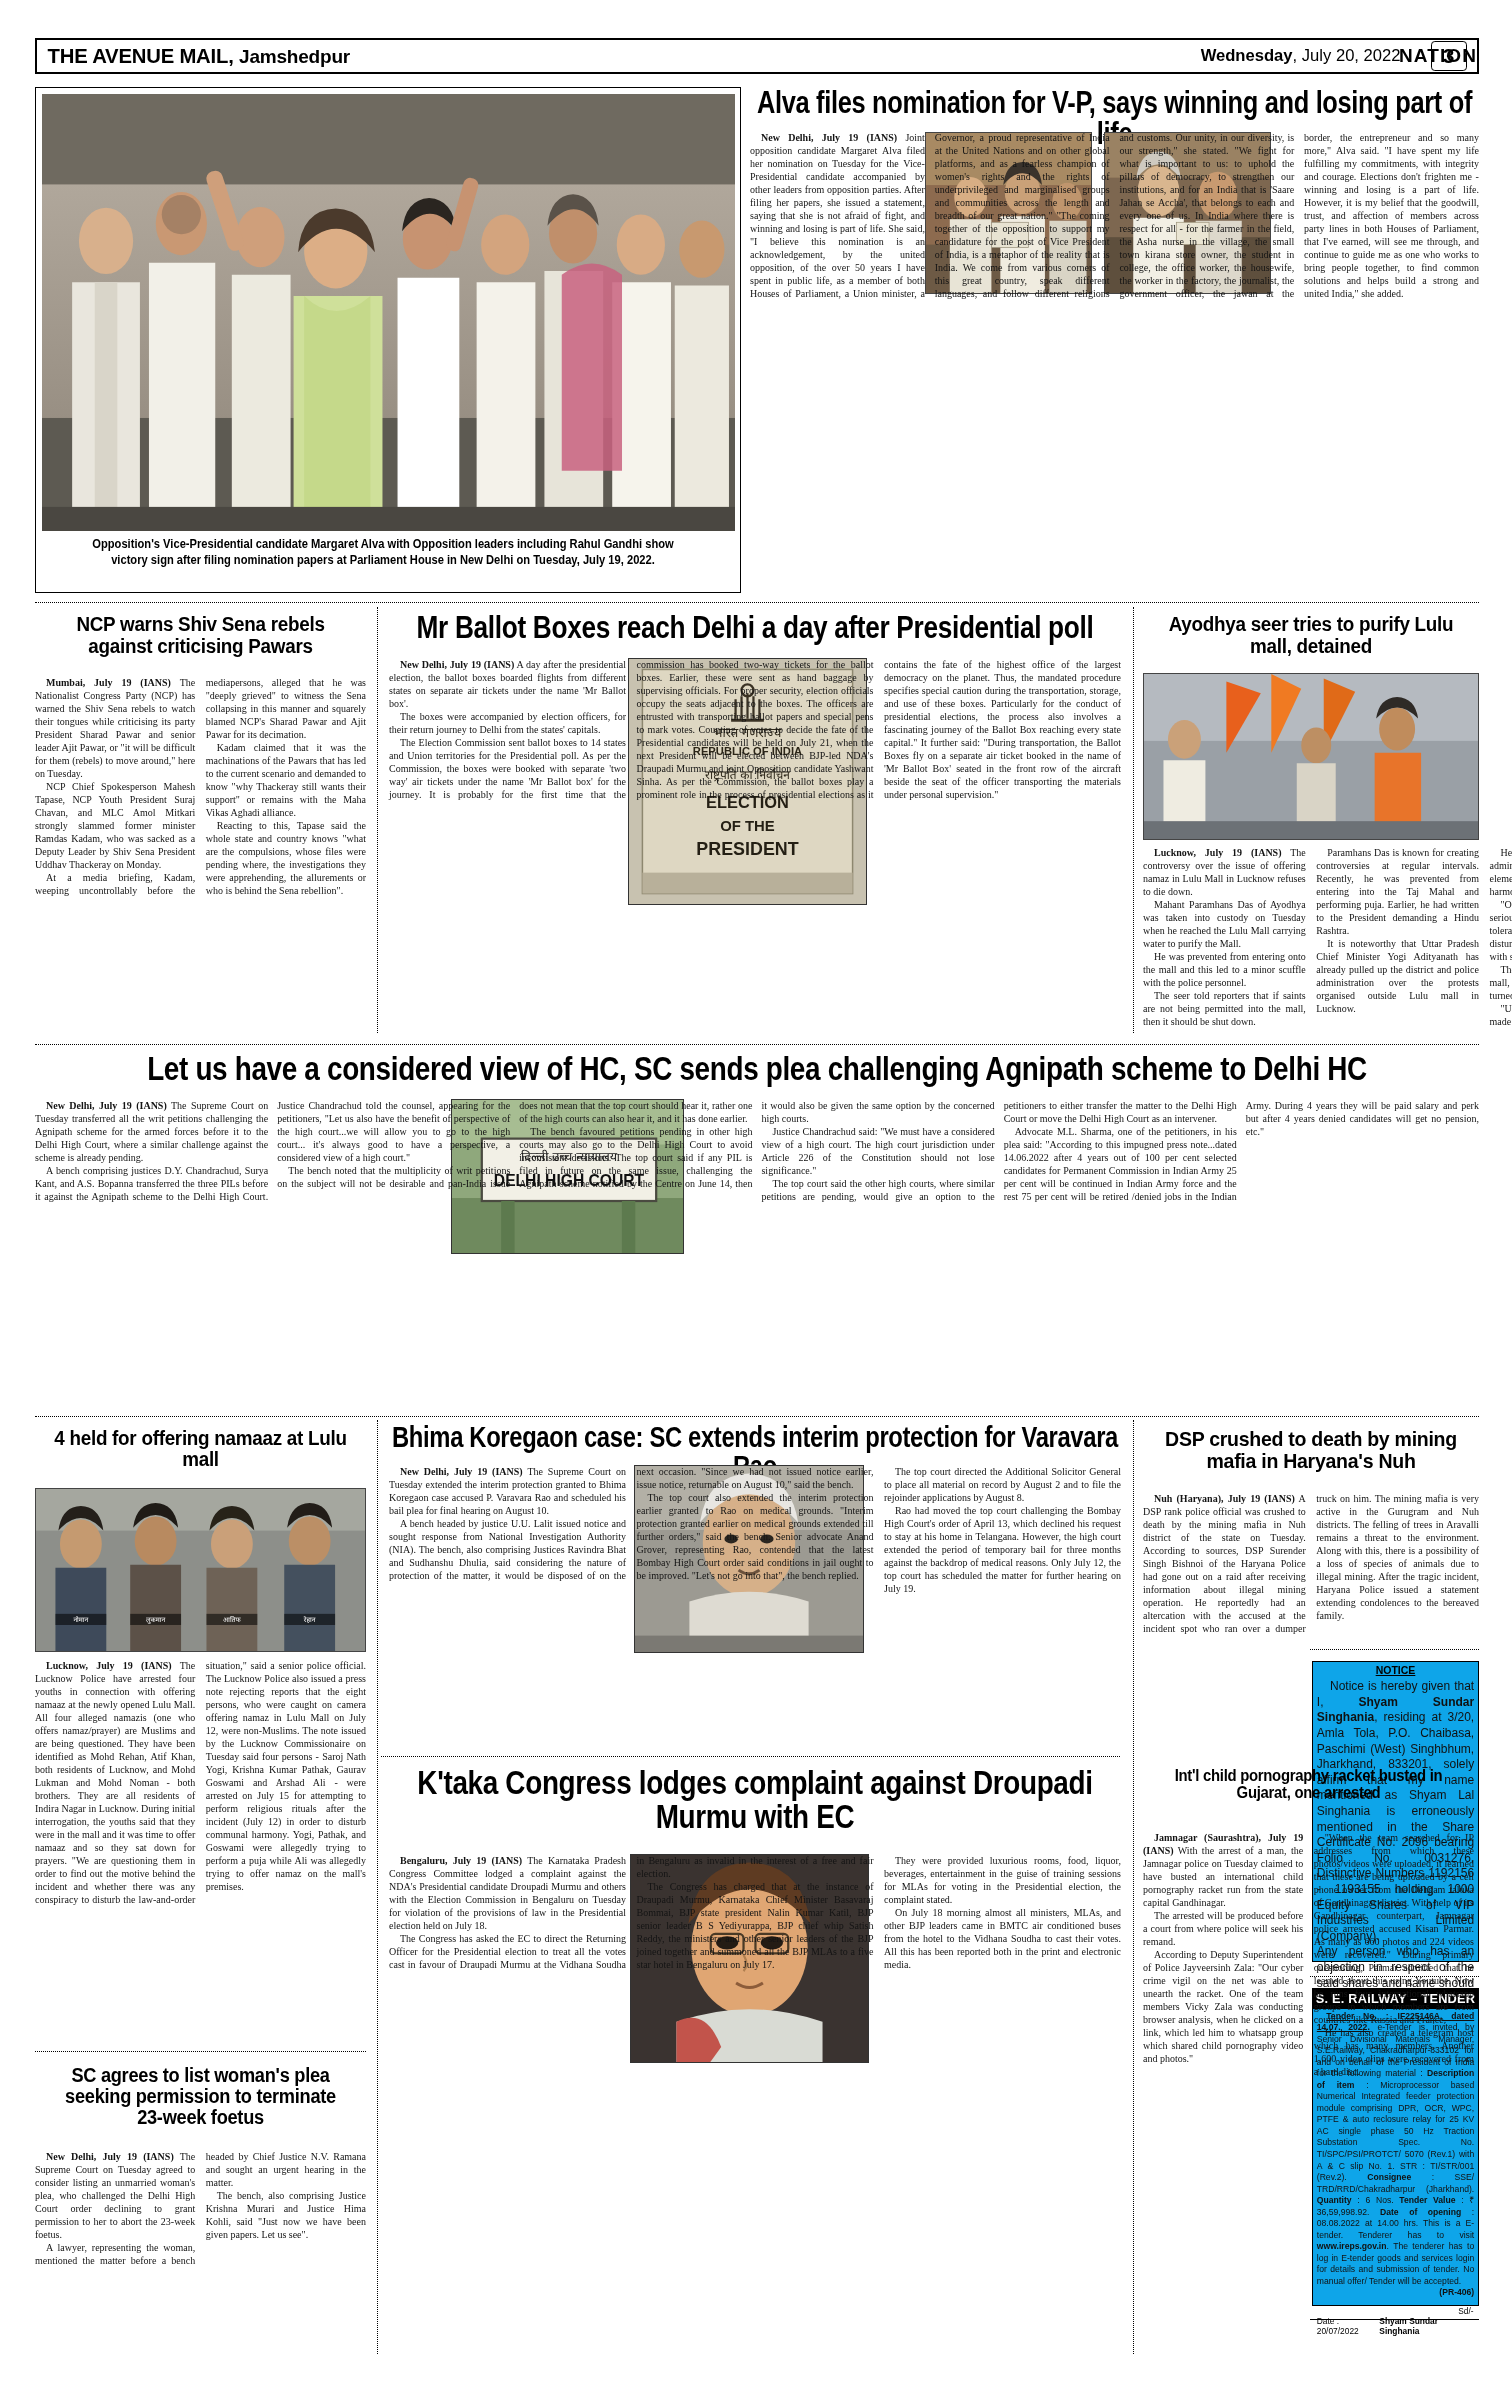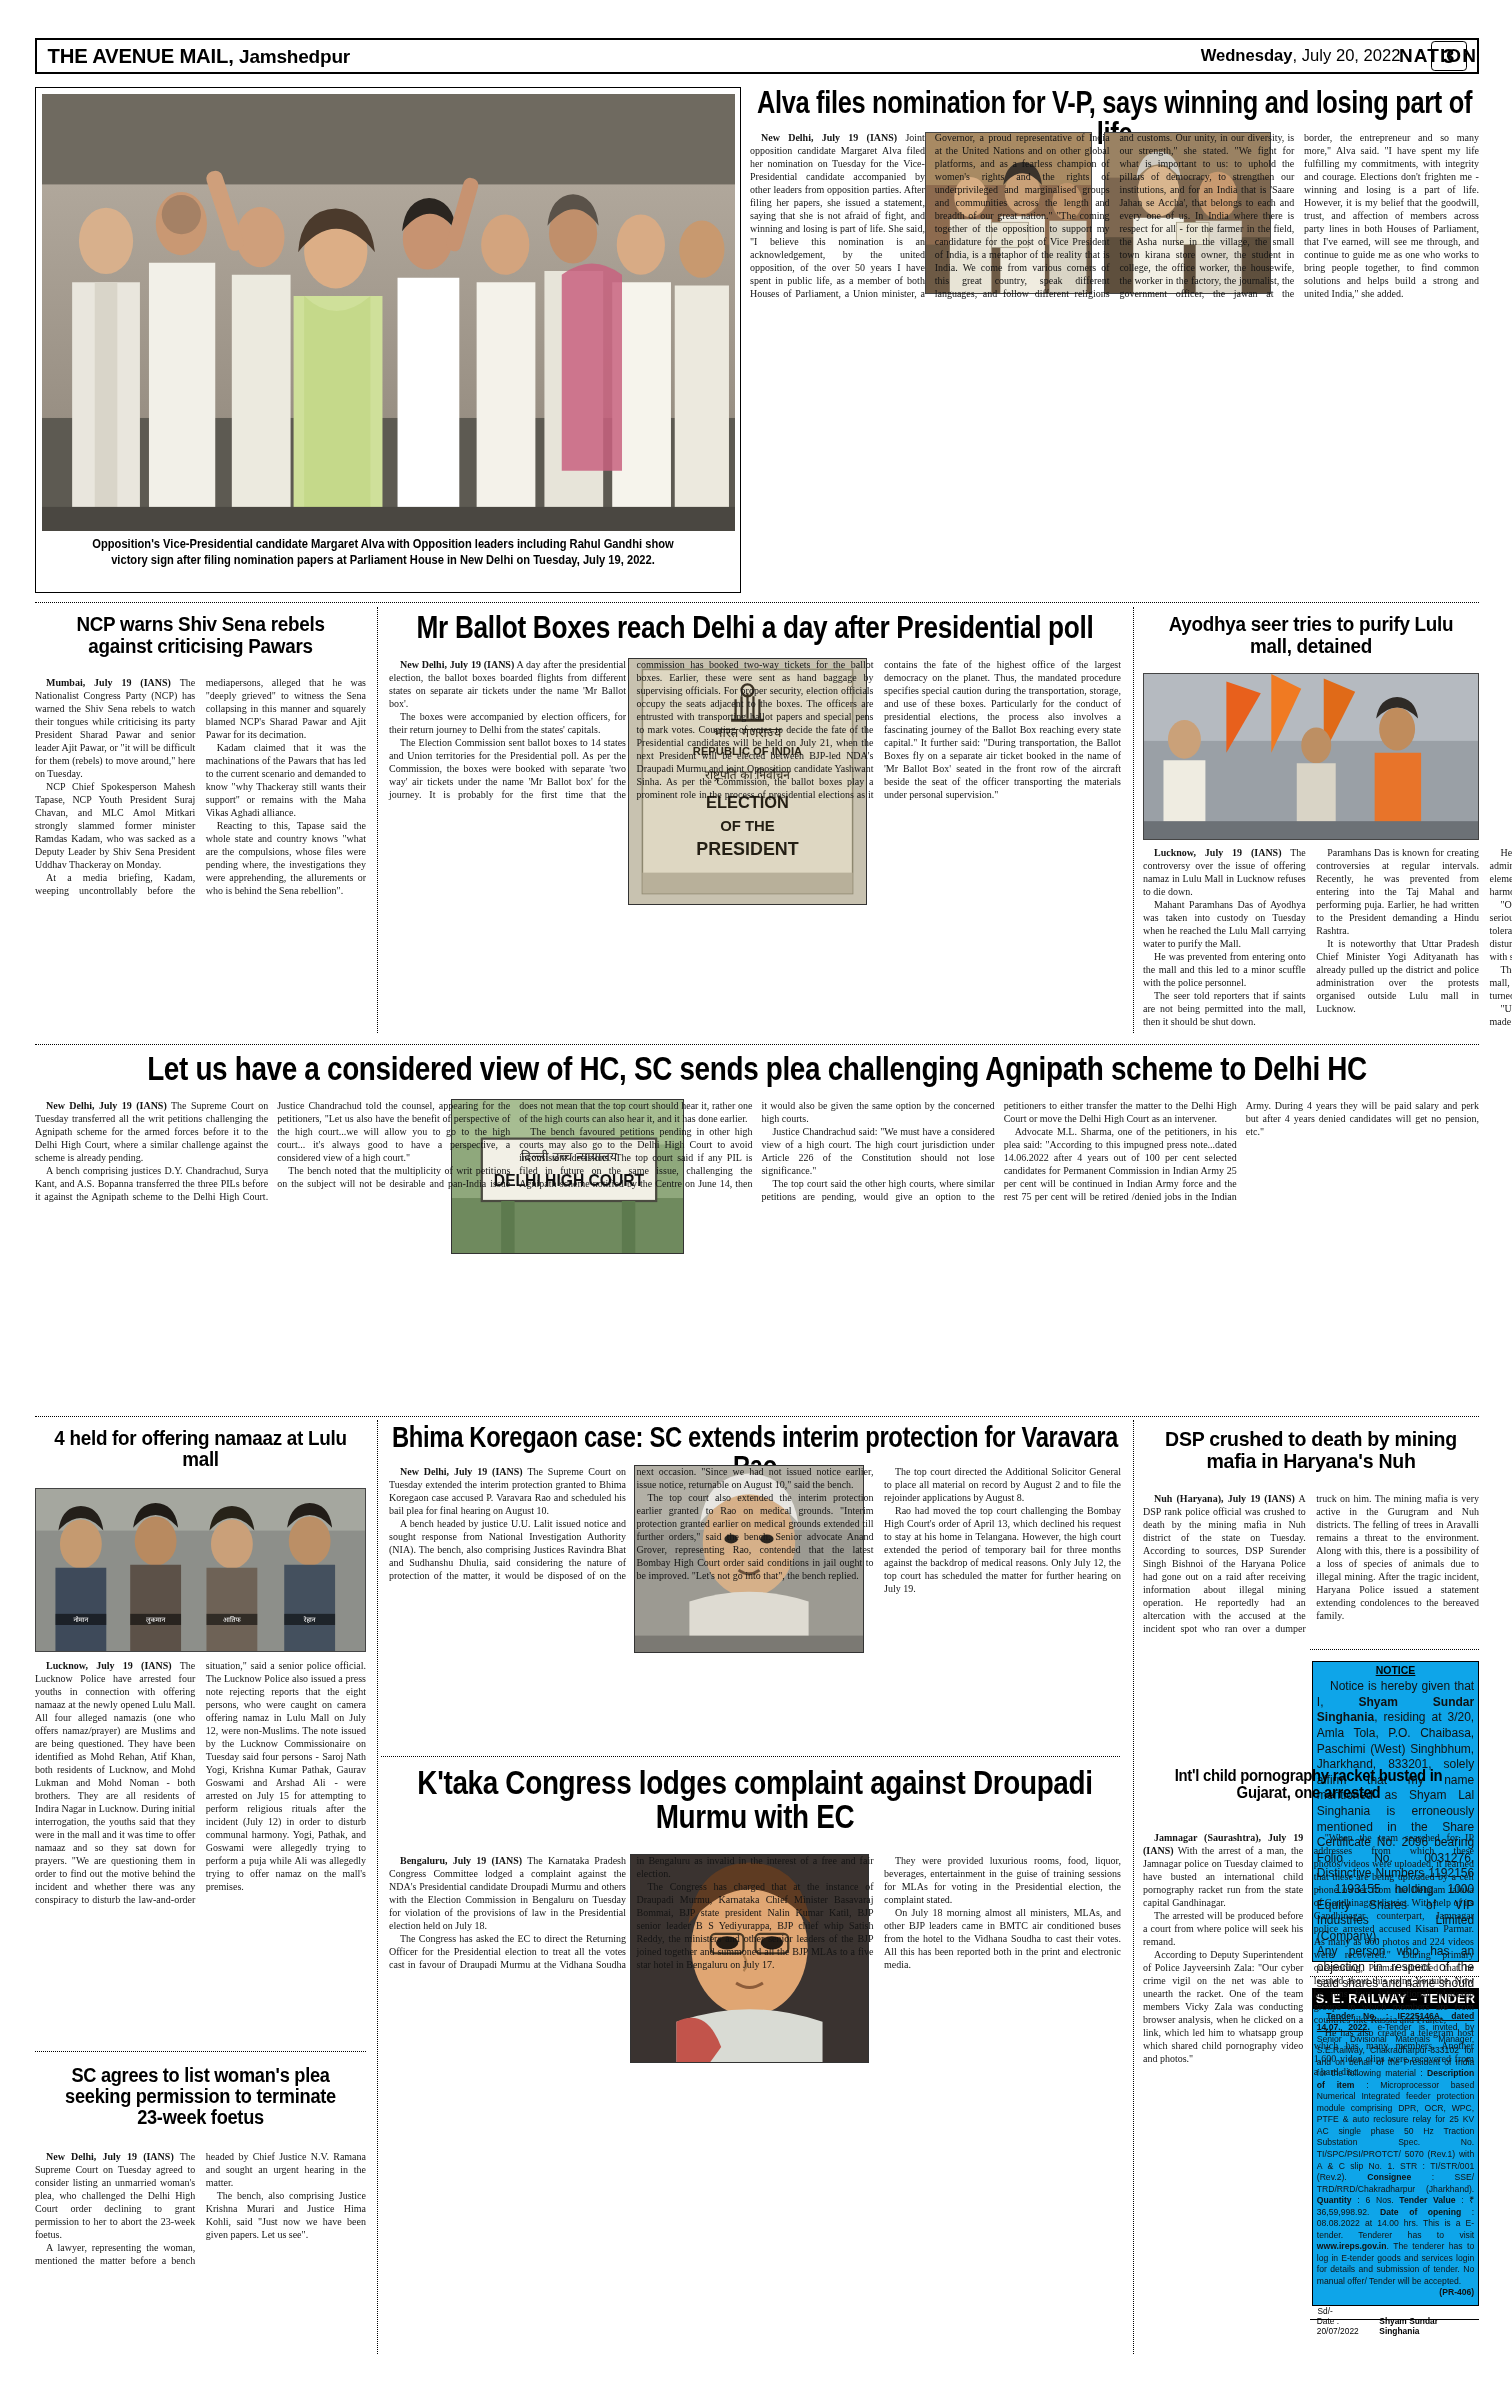--- a/index.html
+++ b/index.html
@@ -451,21 +451,21 @@
         <span><p style="text-indent:1.1em; margin:0;"><b>Nuh (Haryana), July 19 (IANS)</b> A DSP rank police official was crushed to death by the mining mafia in Nuh district of the state on Tuesday. According to sources, DSP Surender Singh Bishnoi of the Haryana Police had gone out on a raid after receiving information about illegal mining operation. He reportedly had an altercation with the accused at the incident spot who ran over a dumper truck on him. The mining mafia is very active in the Gurugram and Nuh districts. The felling of trees in Aravalli remains a threat to the environment. Along with this, there is a possibility of a loss of species of animals due to illegal mining. After the tragic incident, Haryana Police issued a statement extending condolences to the bereaved family.</p></span>
       </div>
     </div>
   </div>
 
   <div class="hrule" style="left:1310px; top:1649px; width:169px;"></div>
 
   <div class="ad" style="left:1312px; top:1661px; width:167px; height:301px;">
     <div class="ad-title">NOTICE</div>
     <div class="ad-body"><span><p style="text-indent:1.1em; margin:0;">Notice is hereby given that I, <b>Shyam Sundar Singhania</b>, residing at 3/20, Amla Tola, P.O. Chaibasa, Paschimi (West) Singhbhum, Jharkhand, 833201, solely affirm that my name mentioned as Shyam Lal Singhania is erroneously mentioned in the Share Certificate No. 2096 bearing Folio No. 0031276, Distinctive Numbers 1192156 - 1193155 holding 1000 Equity Shares of VIP Industries Limited (Company).<br>Any person who has an objection in respect of the said shares and name should lodge its objection with the Company at its Registered Office situated at 5th Floor, DGP House, 88C, Old Prabhadevi Road, Mumbai - 400025, Maharashtra or to the Company' Registrar and Share Transfer Agent – M/s. Link In-time India Private Limited at C 101, 247 Park, L.B.S. Marg, Vikhroli (West), Mumbai - 400083 within 14 days from the date of publication of this advertisement. This advertisement is issued as the facility for of name change / name correction in Gazette is not available in the State of Jharkhand, India.</p></span></div>
-    <div style="font-size:8.3px; padding:0 4.5px;">Sd/-</div>
+    <div style="text-align:right; font-size:8.3px; padding:0 4.5px;">Sd/-</div>
     <div class="ad-sign">
       <span>Date  : 20/07/2022</span>
       <b>Shyam Sundar Singhania</b>
     </div>
   </div>
 
   <div class="hrule" style="left:1310px; top:1976px; width:169px;"></div>
 
   <div class="ad" style="left:1312px; top:1988px; width:167px; height:318px;">
     <div class="ad-title-inv">S. E. RAILWAY – TENDER</div>

